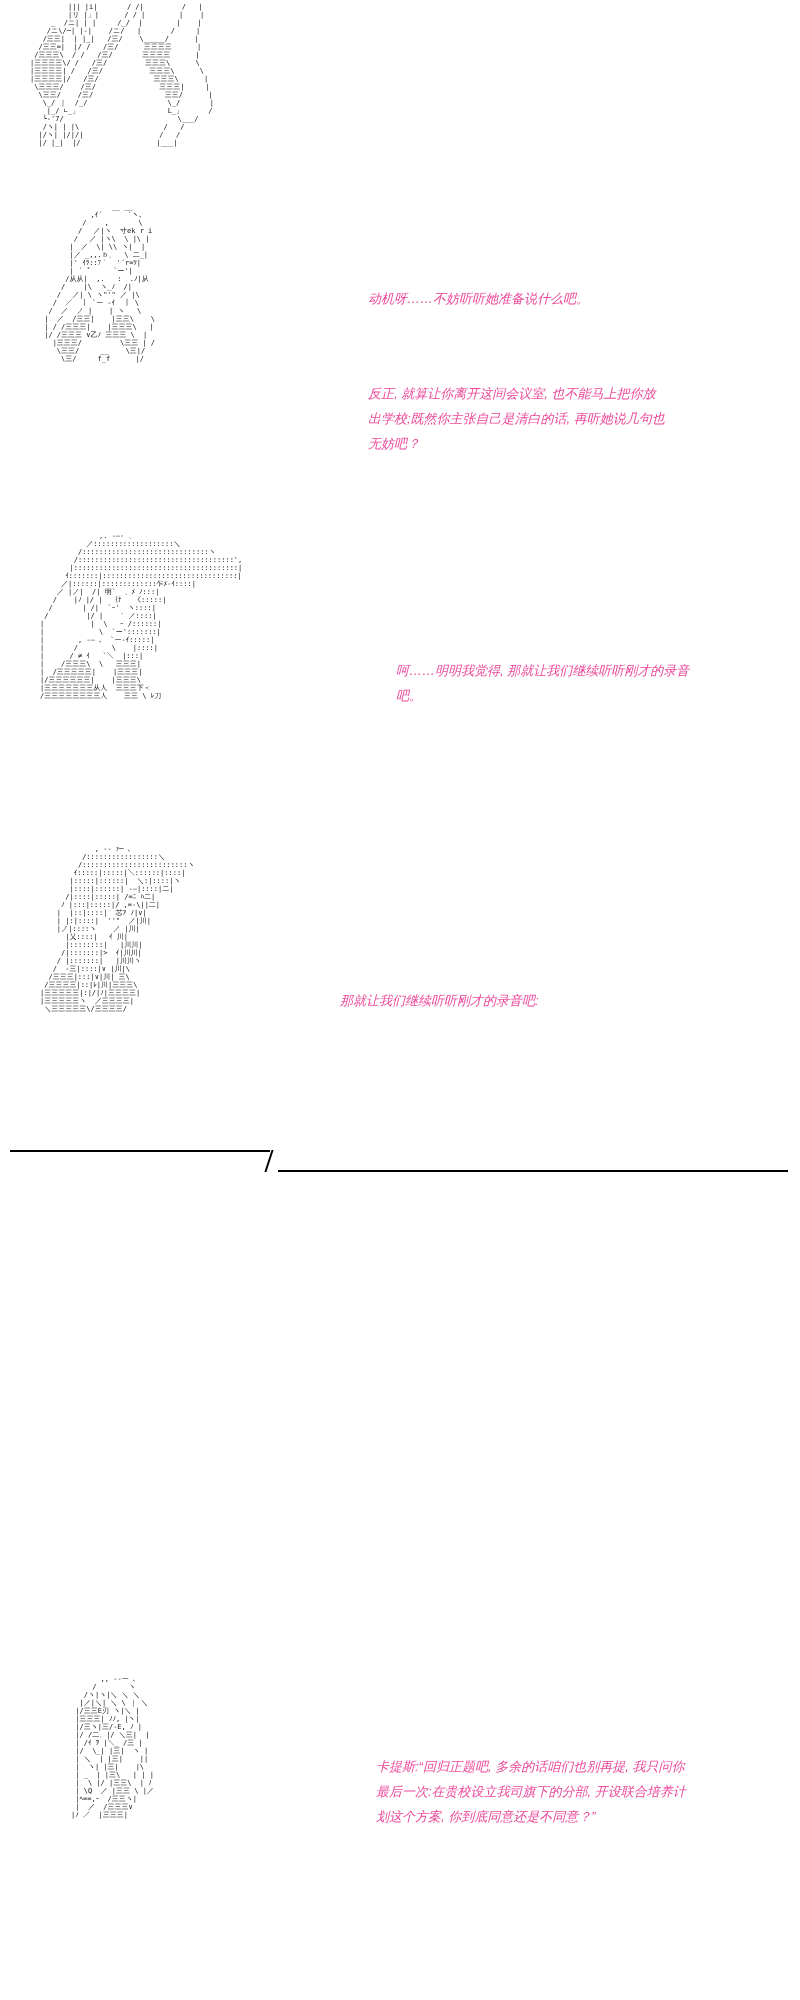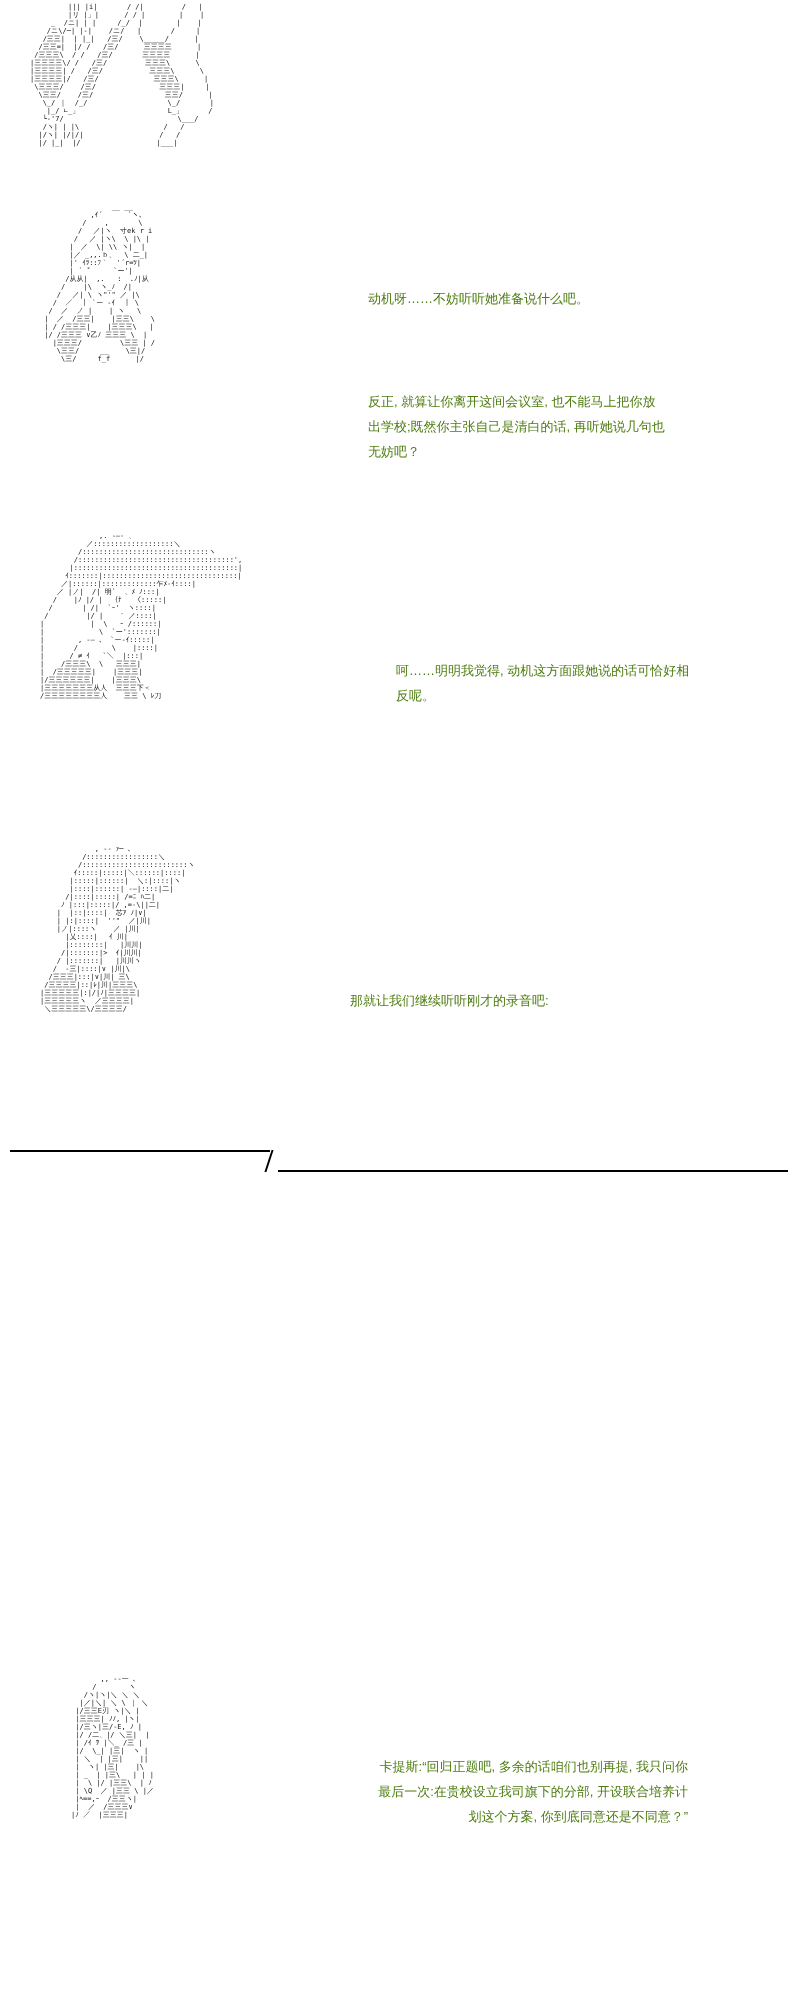--- a/index.html
+++ b/index.html
@@ -31,28 +31,29 @@
     white-space: pre;
     color: #111111;
     letter-spacing: 0px;
     position: absolute;
   }
   .dialog {
     position: absolute;
     font-family: "Liberation Sans", sans-serif;
     font-size: 13px;
     line-height: 25px;
-    color: #4d7c0f;
+    color: #ec4899;
     white-space: pre-wrap;
+    font-style: italic;
   }
   .dialog p {
     margin: 0;
   }
   .dialog p.gap {
-    margin-top: 28px;
+    margin-top: 20px;
   }
   .divider {
     position: absolute;
     left: 0;
     width: 800px;
     height: 40px;
   }
   .divider .l1 {
     position: absolute;
     left: 10px;
@@ -148,21 +149,21 @@
 |             \  `ー':::::::|
 |        , -― 、 `ー-ｲ:::::|
 |       /        \    |::::|
 |      / ≠ ｲ   `＼  |:::|
 |    /三三三\  \   三三三|
 |  /三三三三三|    |三三三|
 |/三三三三三三|    |三三三\
 |三三三三三三三从人  三三三下＜
 /三三三三三三三三人    三三 \ ﾚ刀</pre>
     <div class="dialog" style="left:396px; top:608px; width:300px;">
-      <p>呵……明明我觉得, 动机这方面跟她说的话可恰好相反呢。</p>
+      <p>呵……明明我觉得, 那就让我们继续听听刚才的录音吧。</p>
     </div>
   </div>
 
   <div class="scene">
     <pre class="aa" style="top:838px; left:40px;">             , -‐ ｧ─ 、
           /:::::::::::::::::＼
          /:::::::::::::::::::::::::ヽ
         ｲ:::::|:::::|＼::::::|::::|
        |:::::|::::::|  ＼:|::::|ヽ
        |::::|::::::| -―|::::|二|
@@ -174,21 +175,21 @@
       |乂::::|ゝ ｲ 川|
       |::::::::|   |川川|
      /|:::::::|&gt;  ｲ|川川|
     / |:::::::|   |川川ヽ
    /  -三|::::|∨ |川|\
   /三三三|:::|∨|川| 三\
  /三三三三|::|ﾚ|川|三三三\
 |三三三三三|:|/|ﾉ|三三三三|
 |三三三三三ヽ  ／三三三三|
  ＼三三三三三\/三三三三/</pre>
-    <div class="dialog" style="left:340px; top:938px; width:320px;margin-left:10px;">
+    <div class="dialog" style="left:340px; top:938px; width:320px;">
       <p>那就让我们继续听听刚才的录音吧:</p>
     </div>
   </div>
 
   <div class="divider" style="top:1142px;">
     <div class="l1"></div>
     <div class="l2"></div>
     <div class="l3"></div>
   </div>
 
@@ -211,18 +212,18 @@
       | /ｲ ｦ |＼_ /三 |
       |/  \_| |三|  ヽ |
       | ＼  | |三|    ||
       |  ヽ| |三|    |\
       | _  | |三\   | | |
       |  \ |/ |三三\  | ﾉ
       | \Q  ／ |三三 \ |／
       |ﾍ==,ｰ  /三三ヽ|
       |  ／  /三三三∨
      |ﾉ ／  |三三三|</pre>
-    <div class="dialog" style="left:368px; top:1704px; width:320px;text-align:right;">
+    <div class="dialog" style="left:376px; top:1704px; width:320px;">
       <p>卡提斯:“回归正题吧, 多余的话咱们也别再提, 我只问你最后一次:在贵校设立我司旗下的分部, 开设联合培养计划这个方案, 你到底同意还是不同意？”</p>
     </div>
   </div>
 
 </div>
 
 </body></html>

